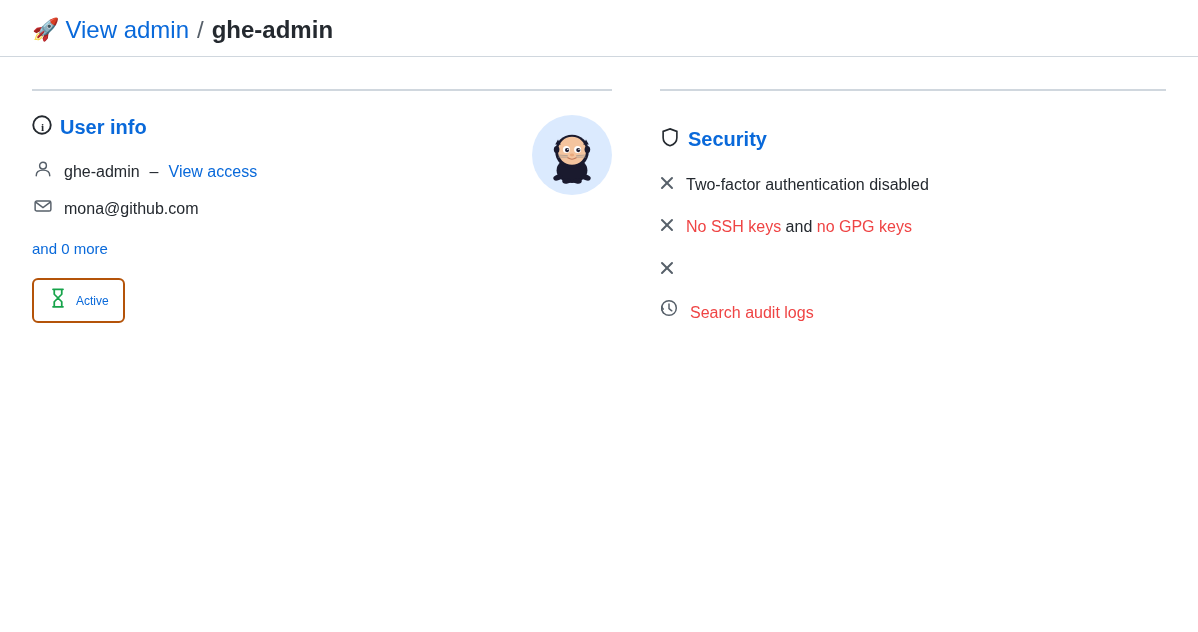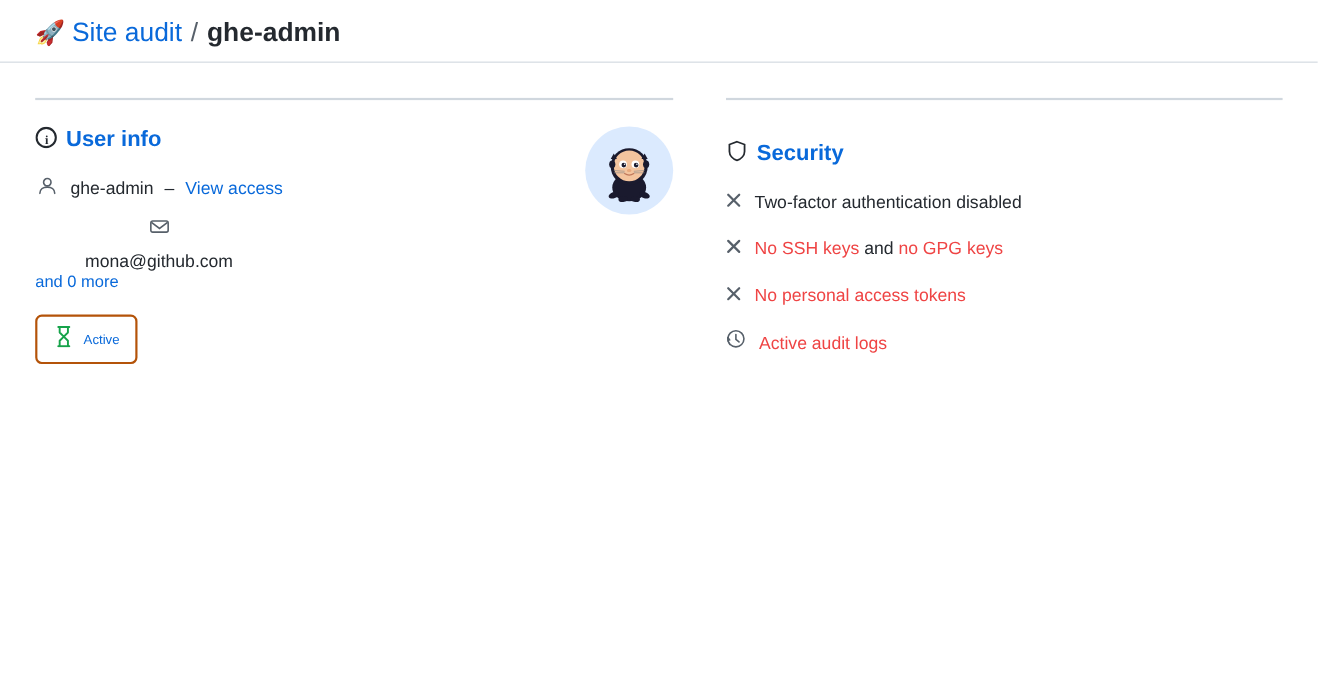--- a/index.html
+++ b/index.html
@@ -109,22 +109,21 @@
     .user-info-row .username {
       color: #24292f;
     }
 
     .user-info-row .view-profile-link {
       color: #0969da;
       text-decoration: none;
     }
 
     .email-block {
-      margin-bottom: 0;
-      flex-direction: column;
+      margin-bottom: 20px;
     }
 
     .and-more-link {
       color: #0969da;
       text-decoration: none;
       font-size: 15px;
     }
 
     .active-badge {
       display: inline-flex;
@@ -203,21 +202,21 @@
       font-size: 18px;
       color: #57606a;
     }
   </style>
 </head>
 <body>
 
 <header class="page-header">
   <div class="page-header-title">
     <span class="rocket-icon">🚀</span>
-    <a class="site-admin-link" href="#">Site audit</a>
+    <a class="site-admin-link" href="#">View admin</a>
     <span class="separator">/</span>
     <span class="user-bold">ghe-admin</span>
   </div>
 </header>
 
 <div class="main-content">
   <div class="panels-wrapper">
 
     <div class="left-panel">
       <div class="left-panel-inner">
@@ -345,30 +344,29 @@
         </span>
       </div>
 
       <div class="security-item">
         <span class="x-icon">
           <svg width="14" height="14" viewBox="0 0 14 14" fill="none" xmlns="http://www.w3.org/2000/svg">
             <line x1="2" y1="2" x2="12" y2="12" stroke="#57606a" stroke-width="2" stroke-linecap="round"></line>
             <line x1="12" y1="2" x2="2" y2="12" stroke="#57606a" stroke-width="2" stroke-linecap="round"></line>
           </svg>
         </span>
-        <a class="item-link" href="#">No personal access tokens</a>
       </div>
 
       <div class="security-item">
         <span class="clock-unicode">
           <svg width="18" height="18" viewBox="0 0 16 16" fill="none" xmlns="http://www.w3.org/2000/svg">
             <circle cx="8" cy="8" r="6.5" stroke="#57606a" stroke-width="1.3" fill="none"></circle>
             <path d="M8 4.5v4l2.5 2" stroke="#57606a" stroke-width="1.3" stroke-linecap="round" fill="none"></path>
             <path d="M3 12.5 Q1 10 1.5 7" stroke="#57606a" stroke-width="1.2" stroke-linecap="round" fill="none"></path>
             <path d="M1.5 7 L3 9" stroke="#57606a" stroke-width="1.2" stroke-linecap="round" fill="none"></path>
           </svg>
         </span>
-        <a class="item-link" href="#">Active audit logs</a>
+        <a class="item-link" href="#">Search audit logs</a>
       </div>
 
     </div>
   </div>
 </div>
 
 </body></html>

